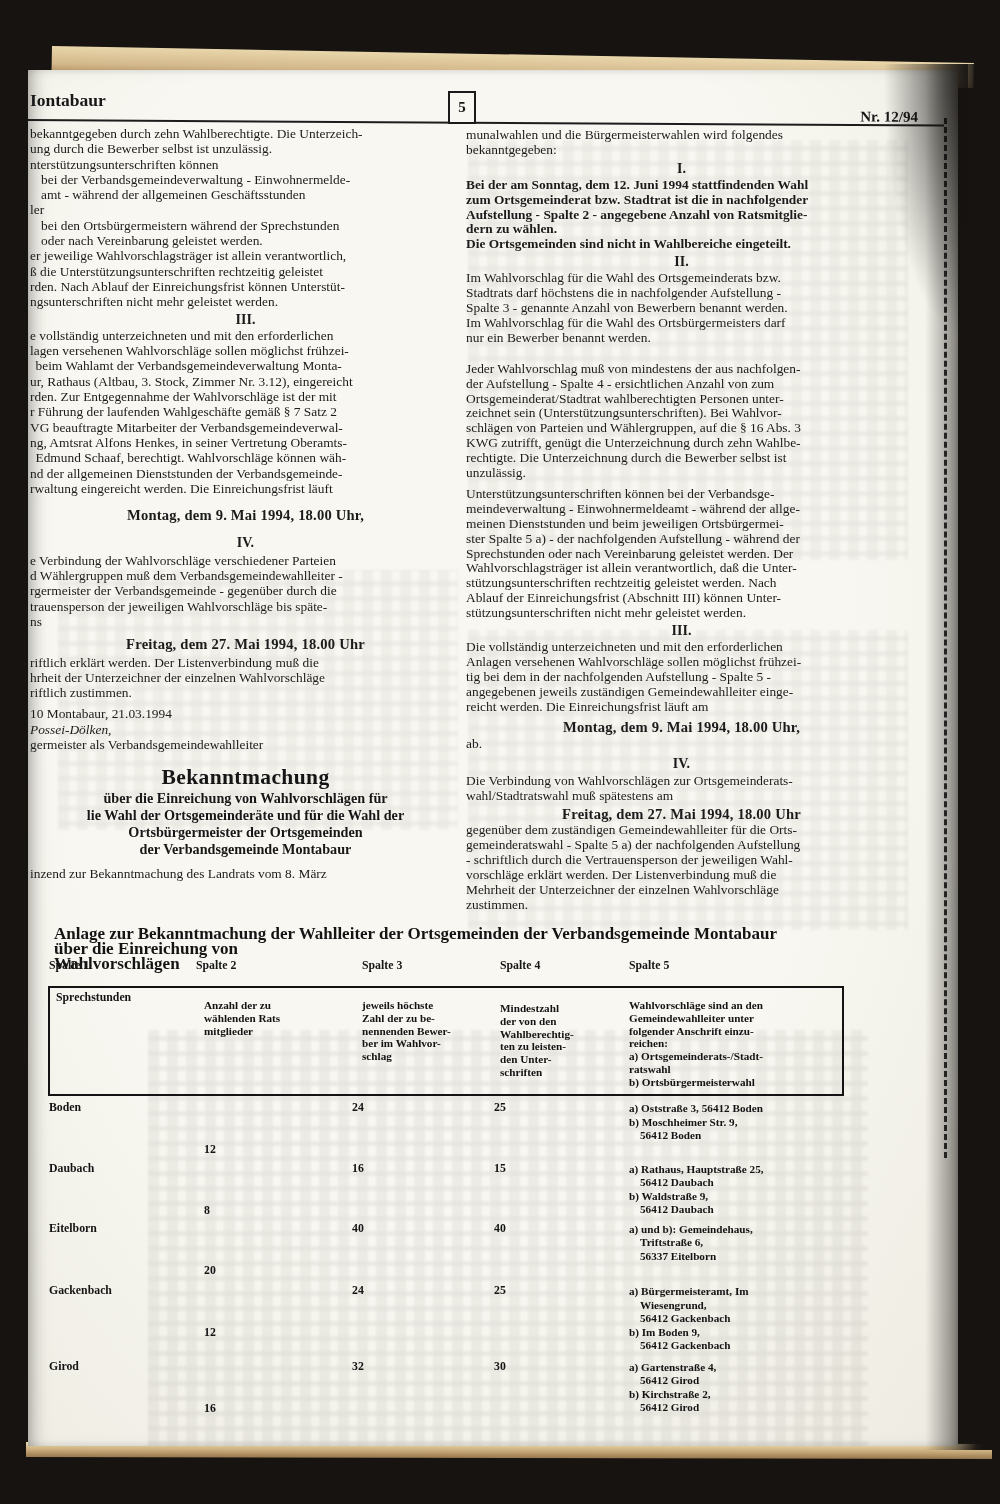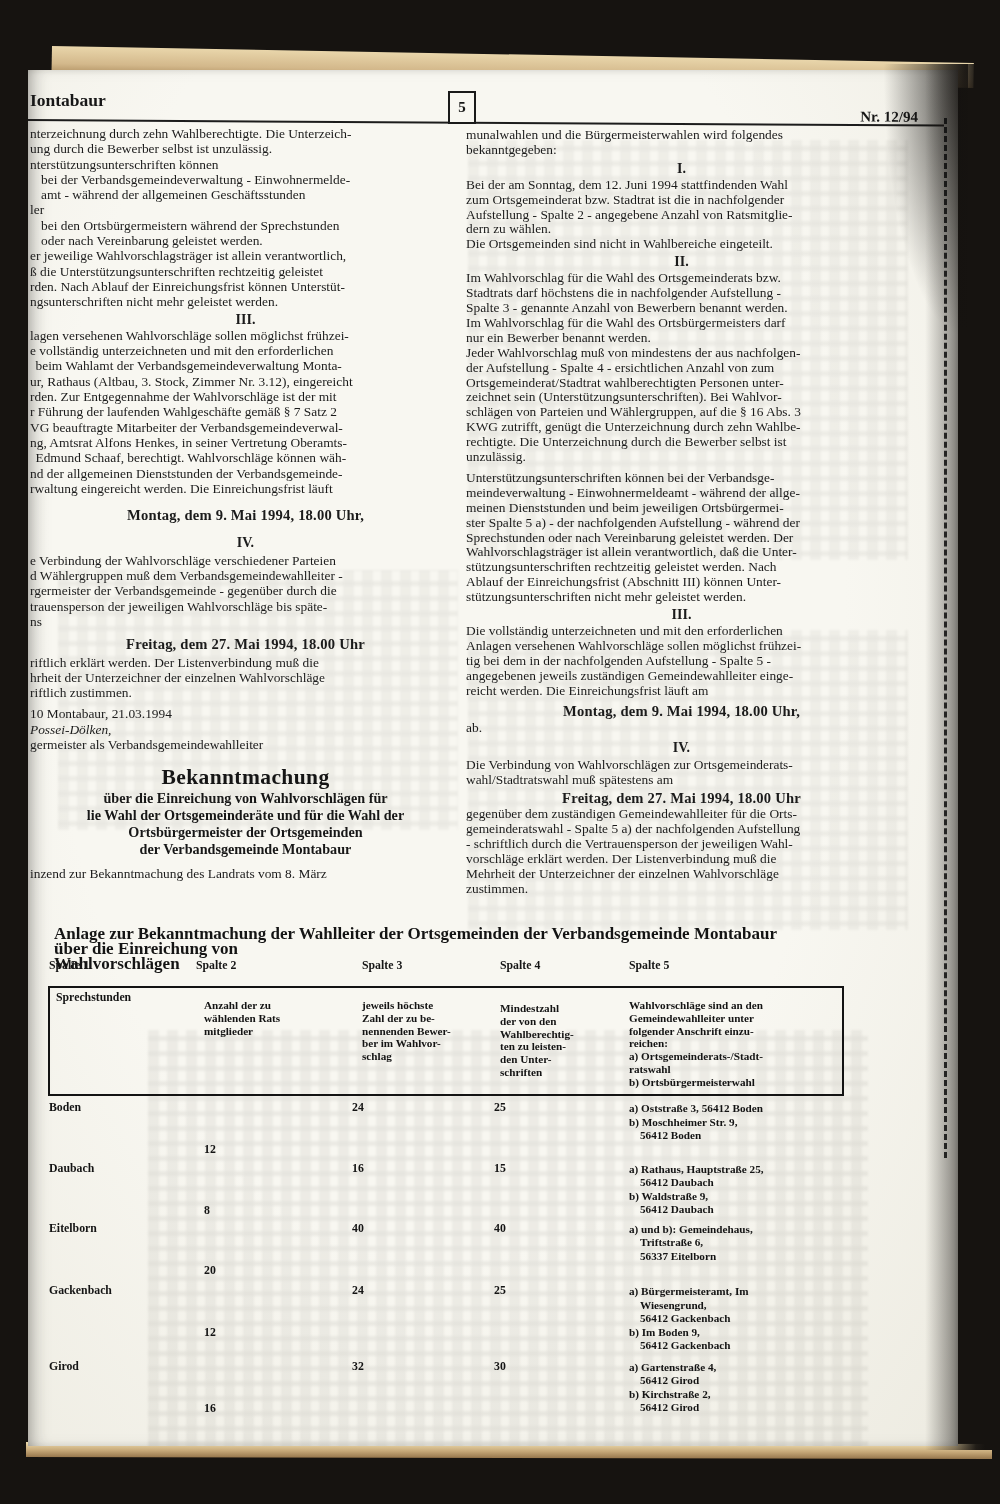--- a/index.html
+++ b/index.html
@@ -93,37 +93,37 @@
 
     <div class="masthead">Iontabaur</div>
     <div class="rule"></div>
     <div class="pagenum-box">
       <span>5</span>
     </div>
     <div class="issue">Nr. 12/94</div>
 
     <div class="col" id="col-left">
         <div class="blk">
-          <div class="line"><span class="w">nterzeichnung durch zehn Wahlberechtigte. Die Unterzeich-</span></div>
+          <div class="line"><span class="w">bekanntgegeben durch zehn Wahlberechtigte. Die Unterzeich-</span></div>
           <div class="line"><span class="w">ung durch die Bewerber selbst ist unzulässig.</span></div>
           <div class="line"><span class="w">nterstützungsunterschriften können</span></div>
           <div class="line" style="padding-left: 11px;"><span class="w">bei der Verbandsgemeindeverwaltung - Einwohnermelde-</span></div>
           <div class="line" style="padding-left: 11px;"><span class="w">amt - während der allgemeinen Geschäftsstunden</span></div>
           <div class="line"><span class="w">ler</span></div>
           <div class="line" style="padding-left: 11px;"><span class="w">bei den Ortsbürgermeistern während der Sprechstunden</span></div>
           <div class="line" style="padding-left: 11px;"><span class="w">oder nach Vereinbarung geleistet werden.</span></div>
           <div class="line"><span class="w">er jeweilige Wahlvorschlagsträger ist allein verantwortlich,</span></div>
           <div class="line"><span class="w">ß die Unterstützungsunterschriften rechtzeitig geleistet</span></div>
           <div class="line"><span class="w">rden. Nach Ablauf der Einreichungsfrist können Unterstüt-</span></div>
           <div class="line"><span class="w">ngsunterschriften nicht mehr geleistet werden.</span></div>
         </div>
         <div class="c b hd" style="margin-top: 2px;">III.</div>
         <div class="blk" style="margin-top: 1px;">
+          <div class="line"><span class="w">e vollständig unterzeichneten und mit den erforderlichen</span></div>
           <div class="line"><span class="w">lagen versehenen Wahlvorschläge sollen möglichst frühzei-</span></div>
-          <div class="line"><span class="w">e vollständig unterzeichneten und mit den erforderlichen</span></div>
           <div class="line" style="padding-left: 5.5px;"><span class="w">beim Wahlamt der Verbandsgemeindeverwaltung Monta-</span></div>
           <div class="line"><span class="w">ur, Rathaus (Altbau, 3. Stock, Zimmer Nr. 3.12), eingereicht</span></div>
           <div class="line"><span class="w">rden. Zur Entgegennahme der Wahlvorschläge ist der mit</span></div>
           <div class="line"><span class="w">r Führung der laufenden Wahlgeschäfte gemäß § 7 Satz 2</span></div>
           <div class="line"><span class="w">VG beauftragte Mitarbeiter der Verbandsgemeindeverwal-</span></div>
           <div class="line"><span class="w">ng, Amtsrat Alfons Henkes, in seiner Vertretung Oberamts-</span></div>
           <div class="line" style="padding-left: 5.5px;"><span class="w">Edmund Schaaf, berechtigt. Wahlvorschläge können wäh-</span></div>
           <div class="line"><span class="w">nd der allgemeinen Dienststunden der Verbandsgemeinde-</span></div>
           <div class="line"><span class="w">rwaltung eingereicht werden. Die Einreichungsfrist läuft</span></div>
         </div>
@@ -157,36 +157,36 @@
         <div class="blk" style="margin-top: 8px;">
           <div class="line"><span class="w">inzend zur Bekanntmachung des Landrats vom 8. März</span></div>
         </div>
       </div>
     <div class="col" id="col-right">
         <div class="blk">
           <div class="line"><span class="w">munalwahlen und die Bürgermeisterwahlen wird folgendes</span></div>
           <div class="line"><span class="w">bekanntgegeben:</span></div>
         </div>
         <div class="c b hd" style="margin-top: 4px;">I.</div>
-        <div class="blk" style="margin-top: 1px;">
+        <div class="blk" style="margin-top: 1px; font-weight: bold;">
           <div class="line"><span class="w">Bei der am Sonntag, dem 12. Juni 1994 stattfindenden Wahl</span></div>
           <div class="line"><span class="w">zum Ortsgemeinderat bzw. Stadtrat ist die in nachfolgender</span></div>
           <div class="line"><span class="w">Aufstellung - Spalte 2 - angegebene Anzahl von Ratsmitglie-</span></div>
           <div class="line"><span class="w">dern zu wählen.</span></div>
           <div class="line"><span class="w">Die Ortsgemeinden sind nicht in Wahlbereiche eingeteilt.</span></div>
         </div>
         <div class="c b hd" style="margin-top: 3px;">II.</div>
         <div class="blk" style="margin-top: 1px;">
           <div class="line"><span class="w">Im Wahlvorschlag für die Wahl des Ortsgemeinderats bzw.</span></div>
           <div class="line"><span class="w">Stadtrats darf höchstens die in nachfolgender Aufstellung -</span></div>
           <div class="line"><span class="w">Spalte 3 - genannte Anzahl von Bewerbern benannt werden.</span></div>
           <div class="line"><span class="w">Im Wahlvorschlag für die Wahl des Ortsbürgermeisters darf</span></div>
           <div class="line"><span class="w">nur ein Bewerber benannt werden.</span></div>
         </div>
-        <div class="blk" style="margin-top: 0;">
+        <div class="blk" style="margin-top: 16px;">
           <div class="line"><span class="w">Jeder Wahlvorschlag muß von mindestens der aus nachfolgen-</span></div>
           <div class="line"><span class="w">der Aufstellung - Spalte 4 - ersichtlichen Anzahl von zum</span></div>
           <div class="line"><span class="w">Ortsgemeinderat/Stadtrat wahlberechtigten Personen unter-</span></div>
           <div class="line"><span class="w">zeichnet sein (Unterstützungsunterschriften). Bei Wahlvor-</span></div>
           <div class="line"><span class="w">schlägen von Parteien und Wählergruppen, auf die § 16 Abs. 3</span></div>
           <div class="line"><span class="w">KWG zutrifft, genügt die Unterzeichnung durch zehn Wahlbe-</span></div>
           <div class="line"><span class="w">rechtigte. Die Unterzeichnung durch die Bewerber selbst ist</span></div>
           <div class="line"><span class="w">unzulässig.</span></div>
         </div>
         <div class="blk" style="margin-top: 6px;">

